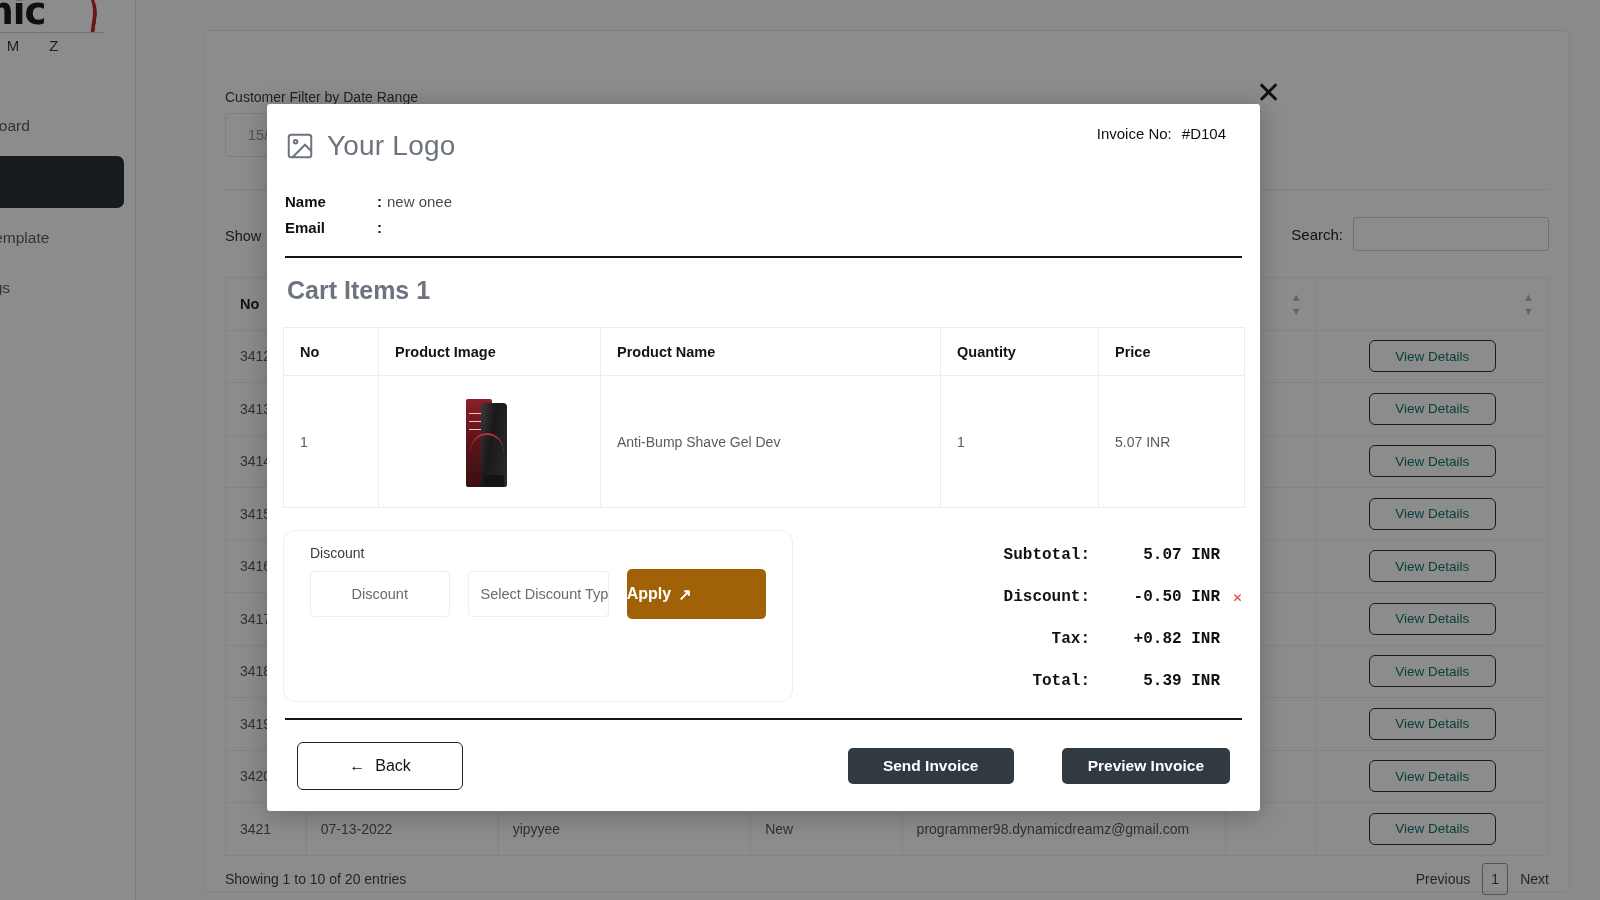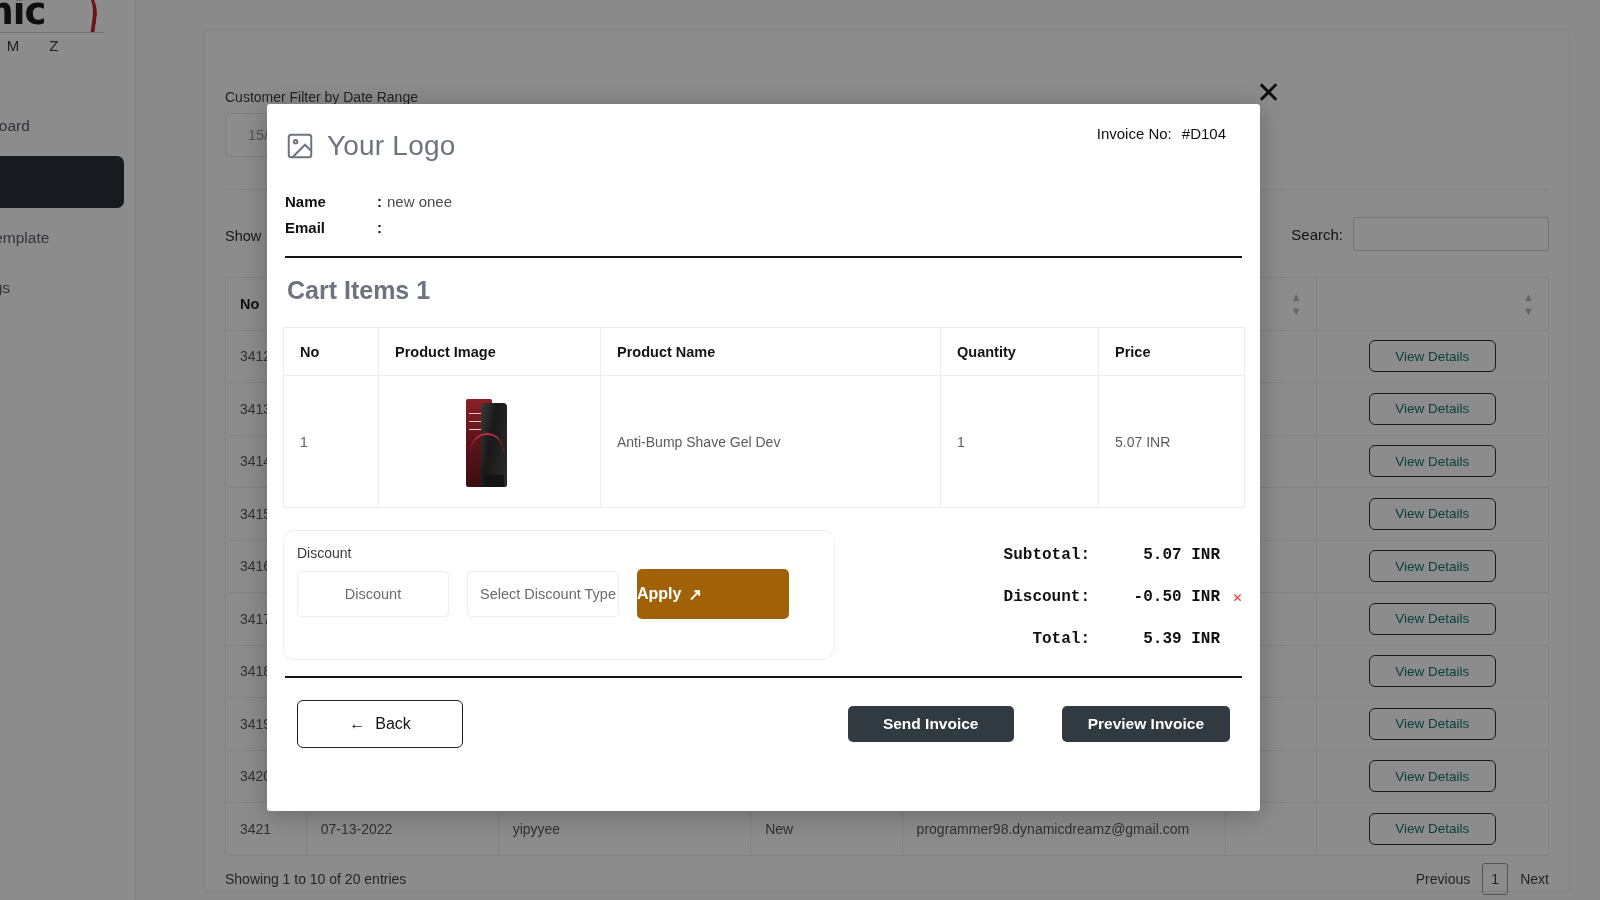--- a/index.html
+++ b/index.html
@@ -120,21 +120,21 @@
   table.cart td { height: 132px; font-size: 14px; color: #5b5b5b; vertical-align: middle; }
 
   .prod-img { width: 48px; height: 90px; position: relative; margin: 0 auto; display: block; }
   .pi-box { position: absolute; left: 0; top: 2px; width: 26px; height: 88px; background: linear-gradient(180deg,#8c1f27 0%, #5e141a 45%, #3b0e12 100%); border-radius: 2px; }
   .pi-box:after { content:""; position:absolute; left:3px; top:14px; width:18px; height:1px; background:#e8c9cc; box-shadow:0 8px 0 #e8c9cc, 0 16px 0 #e8c9cc; }
   .pi-tube { position: absolute; left: 15px; top: 6px; width: 26px; height: 84px; background: linear-gradient(100deg,#3a3a3c 0%, #191919 40%, #2c2c2e 100%); border-radius: 4px 4px 2px 2px; }
   .pi-cap { position: absolute; left: 18px; bottom: 0px; width: 20px; height: 12px; background: #141414; border-radius: 1px; }
   .pi-curve { position: absolute; left: 4px; top: 36px; width: 34px; height: 20px; border-top: 2px solid #c4313f; border-radius: 50% 50% 0 0 / 100% 100% 0 0; }
 
   .mid-area { display: flex; margin-top: 22px; }
-  .disc-card { width: 552px; border: 1px solid #efefef; border-radius: 12px; padding: 14px 26px 28px 13px; }
+  .disc-card { width: 510px; border: 1px solid #efefef; border-radius: 12px; padding: 14px 26px 28px 26px; }
   .disc-label { font-size: 14px; color: #3a3a3a; margin-bottom: 8px; }
   .disc-row { display: flex; align-items: center; gap: 18px; }
   .disc-input {
     width: 152px; height: 46px; border: 1px solid #eeeeee; border-radius: 4px;
     background: #fff; display: flex; align-items: center; justify-content: center;
     font-size: 14.5px; color: #6a6a6a;
   }
   .disc-select {
     width: 152px; height: 46px; border: 1px solid #eeeeee; border-radius: 4px;
     background: #fff; display: flex; align-items: center; justify-content: space-between;
@@ -457,20 +457,25 @@
           <span class="tot-label">Subtotal:</span>
           <span class="tot-val">5.07 INR</span>
           <span class="tot-x"></span>
         </div>
         <div class="tot-row">
           <span class="tot-label">Discount:</span>
           <span class="tot-val">-0.50 INR</span>
           <span class="tot-x">✕</span>
         </div>
         <div class="tot-row">
+          <span class="tot-label">Tax:</span>
+          <span class="tot-val">+0.82 INR</span>
+          <span class="tot-x"></span>
+        </div>
+        <div class="tot-row">
           <span class="tot-label">Total:</span>
           <span class="tot-val">5.39 INR</span>
           <span class="tot-x"></span>
         </div>
       </div>
     </div>
 
     <div class="rule-bot"></div>
 
     <div class="actions">

